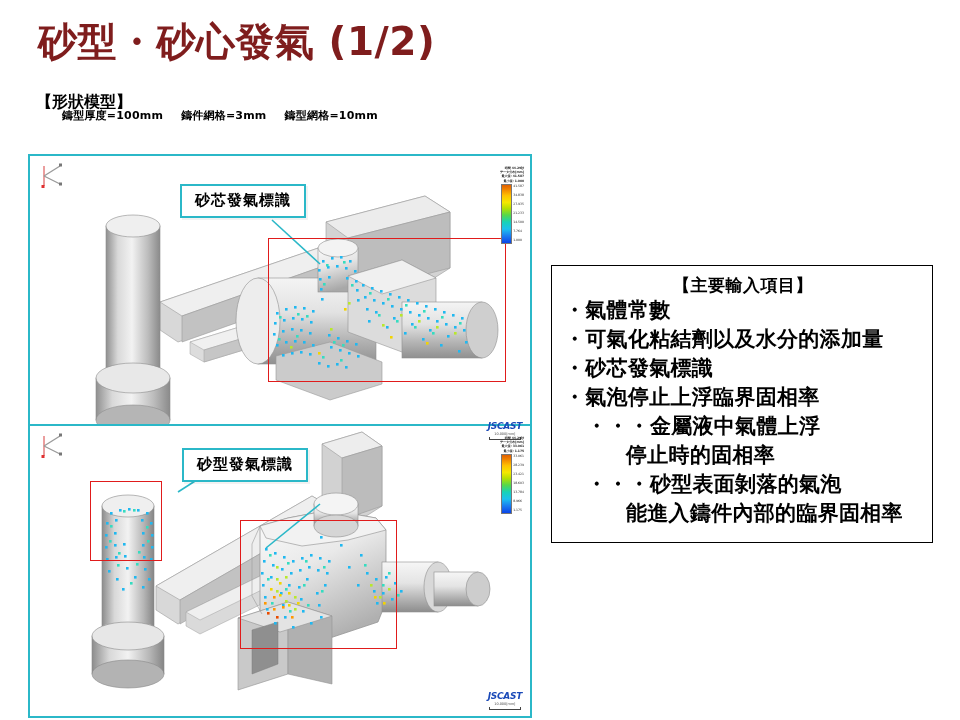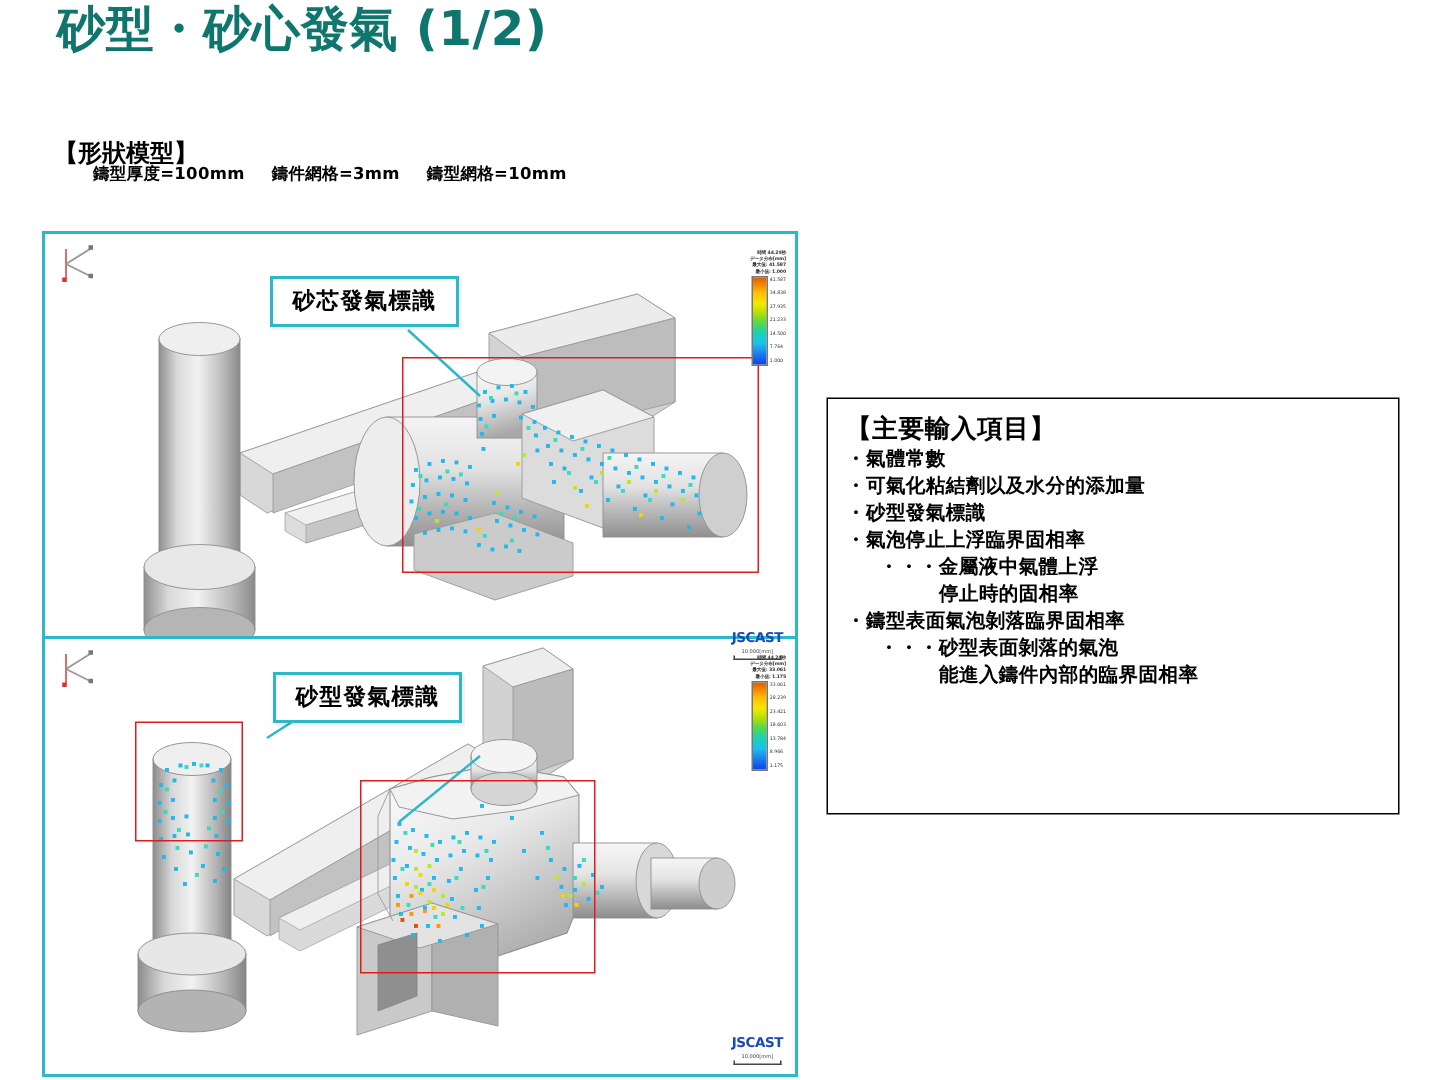--- a/index.html
+++ b/index.html
@@ -13,27 +13,27 @@
     position: relative;
     overflow: hidden;
     font-family: "DejaVu Sans", "Liberation Sans", sans-serif;
     color: #000000;
   }
 
   
   .slide-title {
     position: absolute;
     left: 38px;
-    top: 1px;
-    font-size: 32px;
+    top: 20px;
+    font-size: 39px;
     font-weight: bold;
     letter-spacing: 0.5px;
     line-height: 1.15;
     white-space: nowrap;
-    color: #0f766e;
+    color: #7f1d1d;
   }
 
   
   .shape-head {
     position: absolute;
     left: 36px;
     top: 92px;
     font-size: 16px;
     font-weight: bold;
     white-space: nowrap;
@@ -127,20 +127,21 @@
   
   .jscast {
     position: absolute;
     right: 8px;
     bottom: 6px;
     z-index: 6;
     text-align: center;
   }
   .jscast-word {
     font-family: "DejaVu Sans", "Liberation Sans", sans-serif;
+    font-style: italic;
     font-weight: bold;
     font-size: 9px;
     color: #1A49B8;
     letter-spacing: -0.3px;
   }
   .jscast-scale { font-size: 3.4px; color: #444; margin-top: 1px; }
   .jscast-rule {
     width: 30px; height: 2px; margin: 1px auto 0 auto;
     border-left: 1px solid #444; border-right: 1px solid #444;
     border-bottom: 1px solid #444;
@@ -157,23 +158,24 @@
     background: #fff;
     box-sizing: border-box;
     padding: 8px 10px 0 12px;
   }
   .info-title {
     font-size: 17px;
     font-weight: bold;
     letter-spacing: 0.5px;
     margin-bottom: 1px;
     white-space: nowrap;
+    text-align: center;
   }
   .info-line {
-    font-size: 13px;
+    font-size: 21px;
     font-weight: bold;
     letter-spacing: 0.3px;
     line-height: 1.38;
     white-space: nowrap;
     font-family: Liberation Mono, monospace;
   }
   .indent-1 { padding-left: 22px; }
   .indent-2 { padding-left: 62px; }
 
   svg { display: block; }
@@ -686,20 +688,19 @@
       <div class="jscast-rule"></div>
     </div>
 
   </div>
 </div>
 
 <div id="info-box">
   <div class="info-title">【主要輸入項目】</div>
   <div class="info-line">・氣體常數</div>
   <div class="info-line">・可氣化粘結劑以及水分的添加量</div>
-  <div class="info-line">・砂型發氣標識</div>
+  <div class="info-line">・砂芯發氣標識</div>
   <div class="info-line">・氣泡停止上浮臨界固相率</div>
   <div class="info-line indent-1">・・・金屬液中氣體上浮</div>
   <div class="info-line indent-2">停止時的固相率</div>
-  <div class="info-line">・鑄型表面氣泡剝落臨界固相率</div>
   <div class="info-line indent-1">・・・砂型表面剝落的氣泡</div>
   <div class="info-line indent-2">能進入鑄件內部的臨界固相率</div>
 </div>
 
 </body></html>

